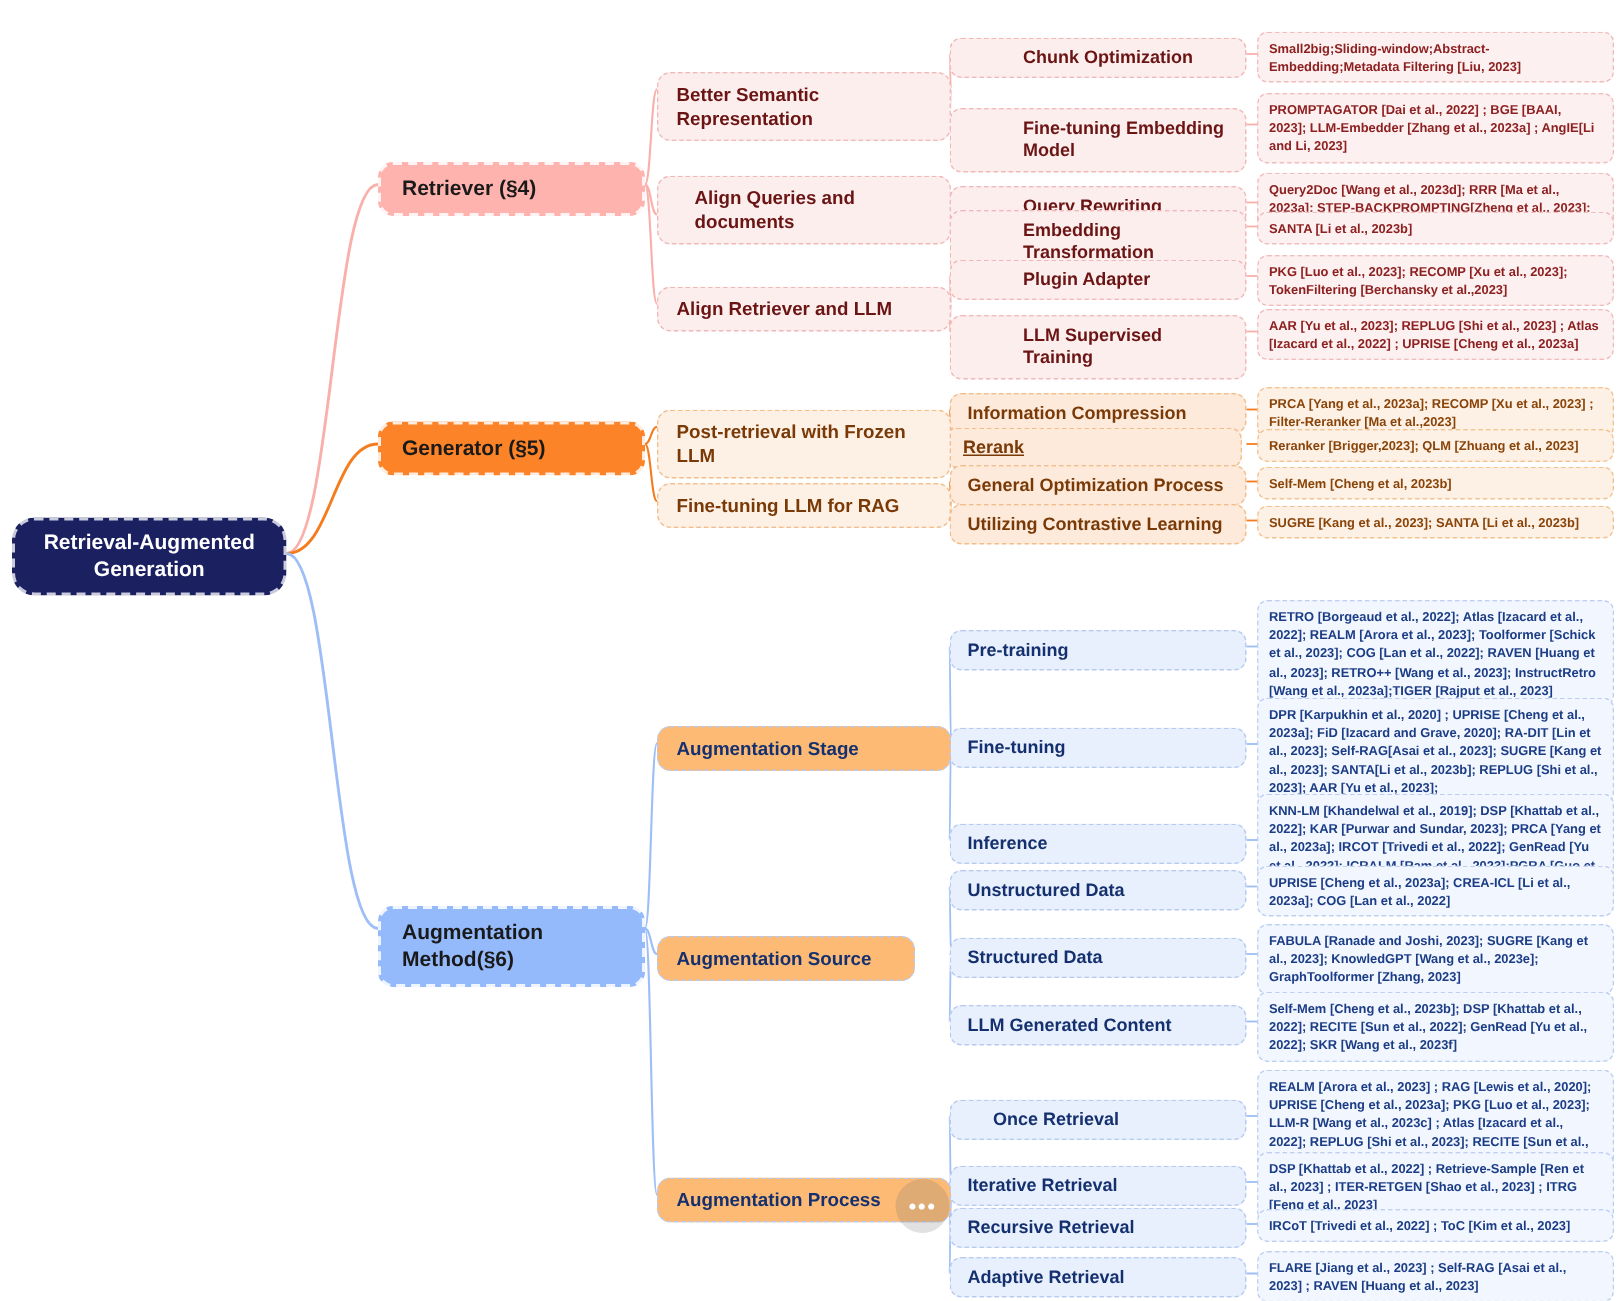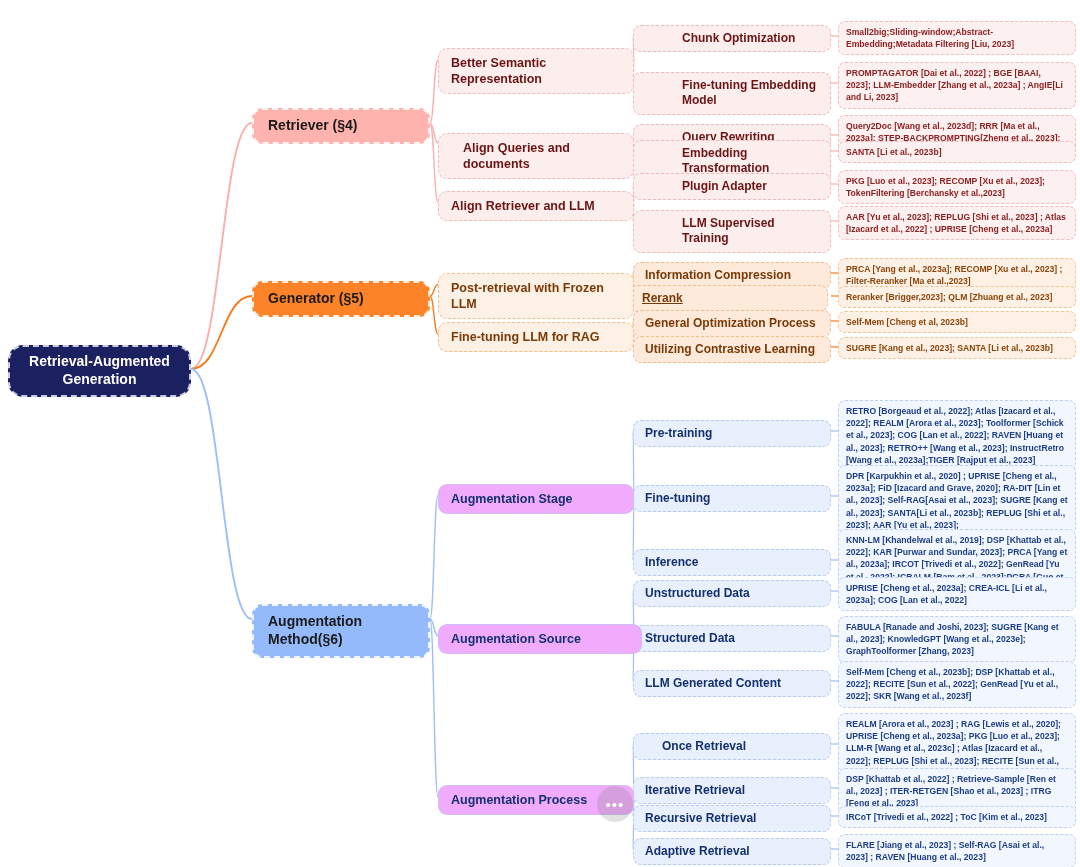--- a/index.html
+++ b/index.html
@@ -37,21 +37,21 @@
   .l1.orange{background:#fc8327;}
   .l1.blue{background:#94bafc;}
 
   
   .l2{
     font-size:12.5px;padding:6px 12px;
     border-radius:9px;border:1.4px dashed;
   }
   .l2.red{background:#fdeeee;color:#6b1414;border-color:#f0b9b9;}
   .l2.orange{background:#fdf0e4;color:#7a3a07;border-color:#f2bc8b;}
-  .l2.blue{background:#f0abfc;color:#15306e;border-color:#b8caf0;}
+  .l2.blue{background:#fdba74;color:#15306e;border-color:#b8caf0;}
 
   
   .l3{
     font-size:12px;padding:5px 11px;
     border-radius:8px;border:1.4px dashed;
   }
   .l3.red{background:#fdeeee;color:#6b1414;border-color:#f0b9b9;padding-left:48px;}
   .l3.orange{background:#fdeadb;color:#7a3a07;border-color:#f2bc8b;}
   .l3.blue{background:#e8f0fd;color:#15306e;border-color:#b8caf0;}
 
@@ -162,21 +162,21 @@
       </div>
       <div class="node l3 red" style="left: 633px; top: 124px; width: 198px; min-height: 22px;">
         <span>Query Rewriting</span>
       </div>
       <div class="node leaf red" style="left: 838px; top: 141px; width: 238px; min-height: 20px;">
         <span>SANTA [Li et al., 2023b]</span>
       </div>
       <div class="node l3 red" style="left: 633px; top: 140px; width: 198px; min-height: 22px;">
         <span>Embedding Transformation</span>
       </div>
-      <div class="node l2 red" style="left: 438px; top: 133px; width: 196px; min-height: 24px; padding-left: 24px;">
+      <div class="node l2 red" style="left: 438px; top: 117px; width: 196px; min-height: 24px; padding-left: 24px;">
         <span>Align  Queries and documents</span>
       </div>
       <div class="node leaf red" style="left: 838px; top: 170px; width: 238px; min-height: 28px;">
         <span>PKG [Luo et al., 2023]; RECOMP [Xu et al., 2023]; TokenFiltering [Berchansky et al.,2023]</span>
       </div>
       <div class="node l3 red" style="left: 633px; top: 173px; width: 198px; min-height: 22px;">
         <span>Plugin Adapter</span>
       </div>
       <div class="node leaf red" style="left: 838px; top: 206px; width: 238px; min-height: 30px;">
         <span>AAR [Yu et al., 2023]; REPLUG [Shi et al., 2023] ; Atlas [Izacard et al., 2022] ; UPRISE [Cheng et al., 2023a]</span>
@@ -255,21 +255,21 @@
       </div>
       <div class="node l3 blue" style="left: 633px; top: 625px; width: 198px; min-height: 22px;">
         <span>Structured Data</span>
       </div>
       <div class="node leaf blue" style="left: 838px; top: 661px; width: 238px; min-height: 40px;">
         <span>Self-Mem [Cheng et al., 2023b]; DSP [Khattab et al., 2022]; RECITE [Sun et al., 2022]; GenRead [Yu et al., 2022]; SKR [Wang et al., 2023f]</span>
       </div>
       <div class="node l3 blue" style="left: 633px; top: 670px; width: 198px; min-height: 22px;">
         <span>LLM Generated Content</span>
       </div>
-      <div class="node l2 blue" style="left: 438px; top: 624px; width: 204px; min-height: 24px;">
+      <div class="node l2 blue" style="left: 438px; top: 624px; width: 172px; min-height: 24px;">
         <span>Augmentation Source</span>
       </div>
       <div class="node leaf blue" style="left: 838px; top: 713px; width: 238px; min-height: 62px;">
         <span>REALM [Arora et al., 2023] ; RAG [Lewis et al., 2020]; UPRISE [Cheng et al., 2023a]; PKG [Luo et al., 2023]; LLM-R [Wang et al., 2023c] ; Atlas [Izacard et al., 2022]; REPLUG [Shi et al., 2023]; RECITE [Sun et al., 2022]</span>
       </div>
       <div class="node l3 blue" style="left: 633px; top: 733px; width: 198px; min-height: 22px; padding-left: 28px;">
         <span>Once Retrieval</span>
       </div>
       <div class="node leaf blue" style="left: 838px; top: 768px; width: 238px; min-height: 40px;">
         <span>DSP [Khattab et al., 2022] ; Retrieve-Sample [Ren et al., 2023] ; ITER-RETGEN [Shao et al., 2023] ; ITRG [Feng et al., 2023]</span>

